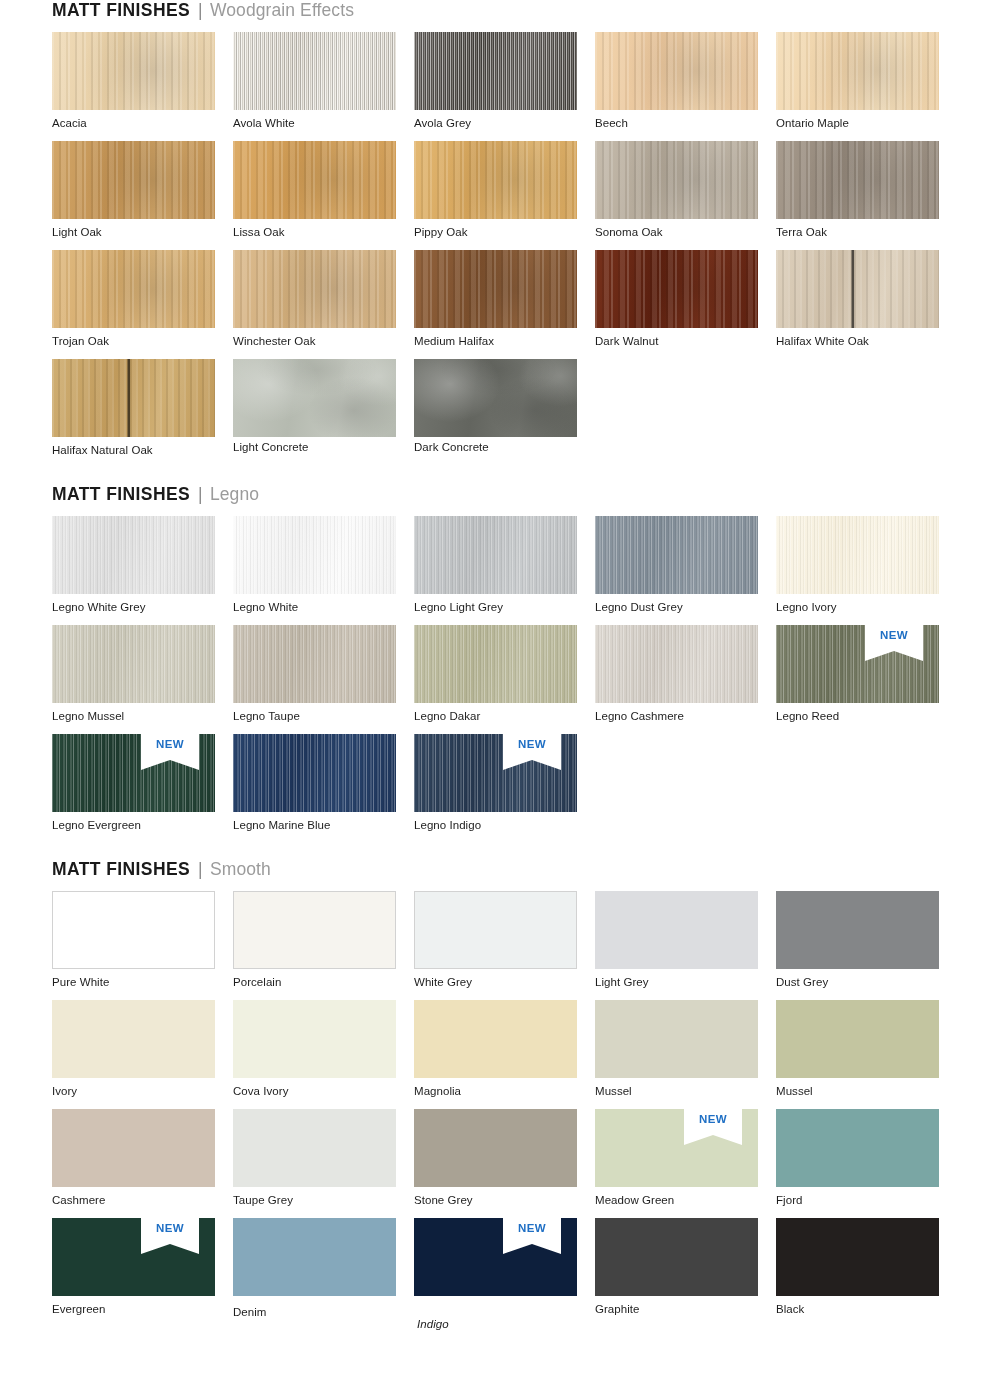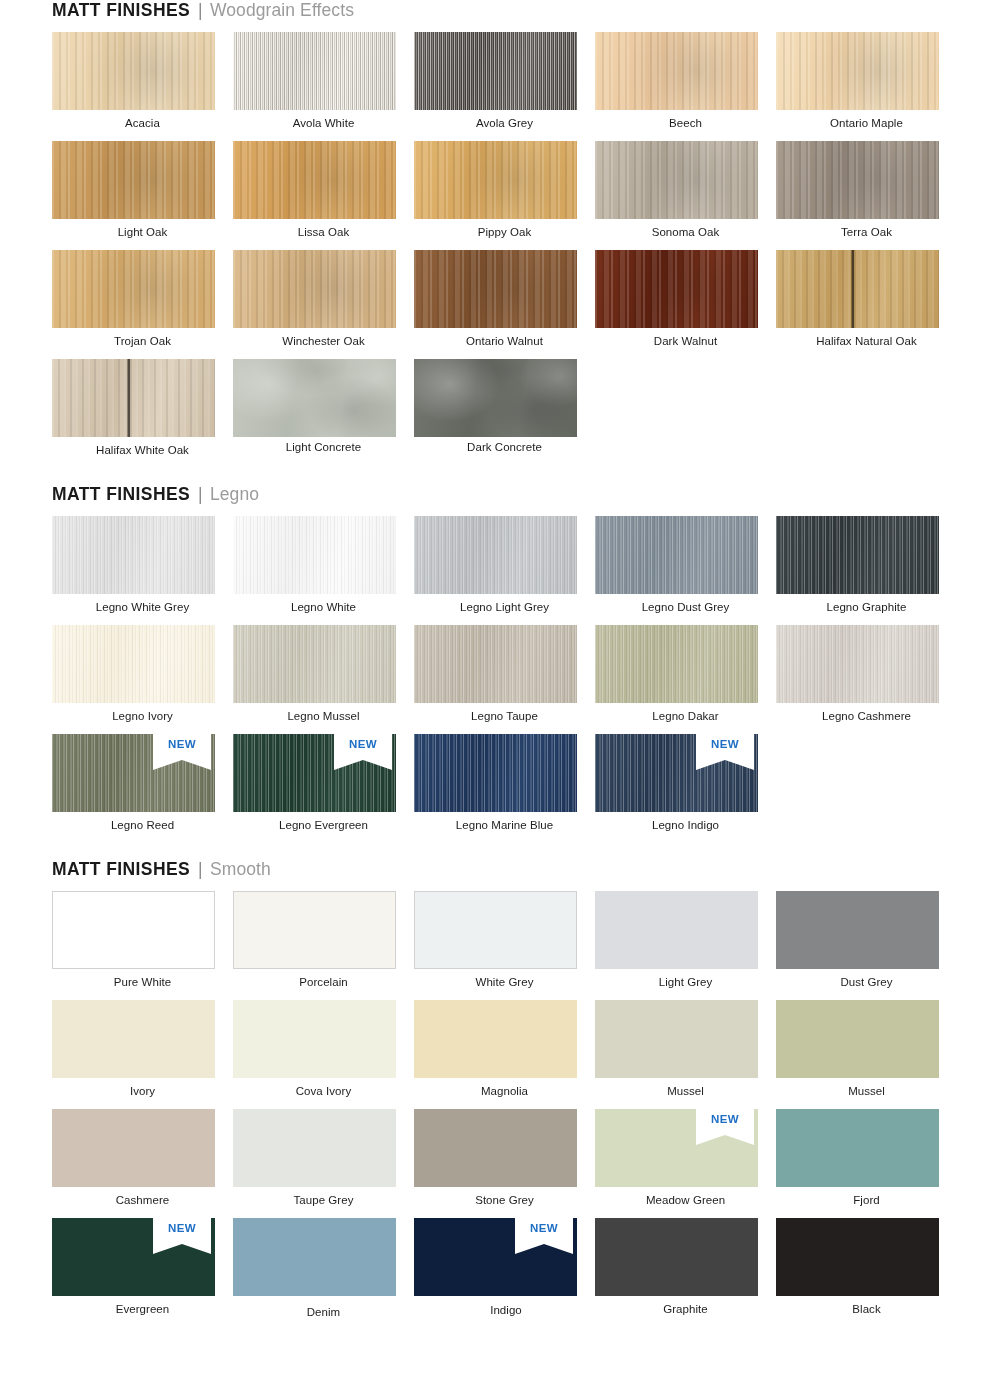--- a/index.html
+++ b/index.html
@@ -20,41 +20,41 @@
   .sh-main { font-weight: 700; color: #1a1a1a; letter-spacing: .4px; }
   .sh-sep  { color: #8c8c8c; font-weight: 400; margin: 0 7px 0 8px; }
   .sh-sub  { color: #9b9b9b; font-weight: 400; letter-spacing: .1px; }
 
   .section { margin-bottom: 16px; }
   .section.legno  { margin-top: 10px; }
   .section.smooth { margin-top: 10px; }
 
   
   .grid { display: grid; grid-template-columns: repeat(5, 181px); }
-  .cell { width: 181px; text-align: center; }
+  .cell { width: 153px; }
 
   .swatch {
     position: relative;
     width: 163px; height: 78px;
     overflow: hidden;
   }
   .swatch.bordered { border: 1px solid #d2d2d2; }
 
   .label {
     font-size: 11.5px; color: #1d1d1d;
     letter-spacing: .05px;
     padding-top: 7px; padding-bottom: 12px;
     white-space: nowrap;
   }
   .label.nudge { padding-left: 3px; }
   .label.raise { padding-top: 4px; }
 
   
   .new-badge {
-    position: absolute; top: 0; right: 4px;
+    position: absolute; top: 0; right: 16px;
     width: 58px; height: 36px;
     background: #ffffff;
     -webkit-clip-path: polygon(0 0, 100% 0, 100% 100%, 50% 72%, 0 100%);
     clip-path: polygon(0 0, 100% 0, 100% 100%, 50% 72%, 0 100%);
     display: flex; justify-content: center;
     pointer-events: none;
   }
   .new-badge span {
     font-size: 11.5px; font-weight: 700;
     color: #1f6fc4; letter-spacing: .4px;
@@ -195,39 +195,39 @@
           <div class="cell">
             <div class="swatch" style="background: linear-gradient(100deg, rgb(221, 189, 145) 0%, rgb(207, 171, 120) 38%, rgb(221, 189, 145) 66%, rgb(207, 171, 120) 100%);">
               <div class="tex tex-wood"></div>
             </div>
             <div class="label">Winchester Oak</div>
           </div>
           <div class="cell">
             <div class="swatch" style="background: linear-gradient(100deg, rgb(146, 99, 61) 0%, rgb(124, 79, 44) 38%, rgb(146, 99, 61) 66%, rgb(124, 79, 44) 100%);">
               <div class="tex tex-wood"></div>
             </div>
-            <div class="label">Ontario Walnut</div>
+            <div class="label">Medium Halifax</div>
           </div>
           <div class="cell">
             <div class="swatch" style="background: linear-gradient(100deg, rgb(118, 48, 26) 0%, rgb(93, 32, 15) 38%, rgb(118, 48, 26) 66%, rgb(93, 32, 15) 100%);">
               <div class="tex tex-wood"></div>
             </div>
             <div class="label">Dark Walnut</div>
+          </div>
+          <div class="cell">
+            <div class="swatch" style="background: linear-gradient(100deg, rgb(221, 208, 188) 0%, rgb(205, 189, 166) 38%, rgb(221, 208, 188) 66%, rgb(205, 189, 166) 100%);">
+              <div class="tex tex-halifax"></div>
+            </div>
+            <div class="label">Halifax White Oak</div>
           </div>
           <div class="cell">
             <div class="swatch" style="background: linear-gradient(100deg, rgb(207, 174, 114) 0%, rgb(192, 154, 91) 38%, rgb(207, 174, 114) 66%, rgb(192, 154, 91) 100%);">
               <div class="tex tex-halifax"></div>
             </div>
             <div class="label">Halifax Natural Oak</div>
-          </div>
-          <div class="cell">
-            <div class="swatch" style="background: linear-gradient(100deg, rgb(221, 208, 188) 0%, rgb(205, 189, 166) 38%, rgb(221, 208, 188) 66%, rgb(205, 189, 166) 100%);">
-              <div class="tex tex-halifax"></div>
-            </div>
-            <div class="label">Halifax White Oak</div>
           </div>
           <div class="cell">
             <div class="swatch" style="background: linear-gradient(100deg, rgb(196, 200, 191) 0%, rgb(181, 186, 176) 38%, rgb(196, 200, 191) 66%, rgb(181, 186, 176) 100%);">
               <div class="tex tex-concrete"></div>
             </div>
             <div class="label raise">Light Concrete</div>
           </div>
           <div class="cell">
             <div class="swatch" style="background: linear-gradient(100deg, rgb(115, 117, 111) 0%, rgb(99, 101, 95) 38%, rgb(115, 117, 111) 66%, rgb(99, 101, 95) 100%);">
               <div class="tex tex-concrete"></div>
@@ -261,26 +261,20 @@
             </div>
             <div class="label">Legno Light Grey</div>
           </div>
           <div class="cell">
             <div class="swatch" style="background: linear-gradient(100deg, rgb(140, 151, 161) 0%, rgb(124, 136, 147) 38%, rgb(140, 151, 161) 66%, rgb(124, 136, 147) 100%);">
               <div class="tex tex-legno"></div>
             </div>
             <div class="label">Legno Dust Grey</div>
           </div>
           <div class="cell">
-            <div class="swatch" style="background: linear-gradient(100deg, rgb(61, 68, 72) 0%, rgb(47, 54, 58) 38%, rgb(61, 68, 72) 66%, rgb(47, 54, 58) 100%);">
-              <div class="tex tex-legno"></div>
-            </div>
-            <div class="label">Legno Graphite</div>
-          </div>
-          <div class="cell">
             <div class="swatch" style="background: linear-gradient(100deg, rgb(251, 246, 232) 0%, rgb(245, 238, 219) 38%, rgb(251, 246, 232) 66%, rgb(245, 238, 219) 100%);">
               <div class="tex tex-legno"></div>
             </div>
             <div class="label">Legno Ivory</div>
           </div>
           <div class="cell">
             <div class="swatch" style="background: linear-gradient(100deg, rgb(211, 208, 194) 0%, rgb(198, 195, 179) 38%, rgb(211, 208, 194) 66%, rgb(198, 195, 179) 100%);">
               <div class="tex tex-legno"></div>
             </div>
             <div class="label">Legno Mussel</div>
@@ -453,21 +447,21 @@
             </div>
             <div class="label" style="padding-top: 10px;">Denim</div>
           </div>
           <div class="cell">
             <div class="swatch" style="background: linear-gradient(100deg, rgb(13, 31, 60) 0%, rgb(13, 31, 60) 38%, rgb(13, 31, 60) 66%, rgb(13, 31, 60) 100%);">
               <div class="tex tex-none"></div>
               <div class="new-badge">
                 <span>NEW</span>
               </div>
             </div>
-            <div class="label nudge" style="padding-top: 8px;">Indigo</div>
+            <div class="label nudge" style="padding-top: 22px; font-style: italic;">Indigo</div>
           </div>
           <div class="cell">
             <div class="swatch" style="background: linear-gradient(100deg, rgb(67, 67, 67) 0%, rgb(67, 67, 67) 38%, rgb(67, 67, 67) 66%, rgb(67, 67, 67) 100%);">
               <div class="tex tex-none"></div>
             </div>
             <div class="label">Graphite</div>
           </div>
           <div class="cell">
             <div class="swatch" style="background: linear-gradient(100deg, rgb(35, 31, 30) 0%, rgb(35, 31, 30) 38%, rgb(35, 31, 30) 66%, rgb(35, 31, 30) 100%);">
               <div class="tex tex-none"></div>

